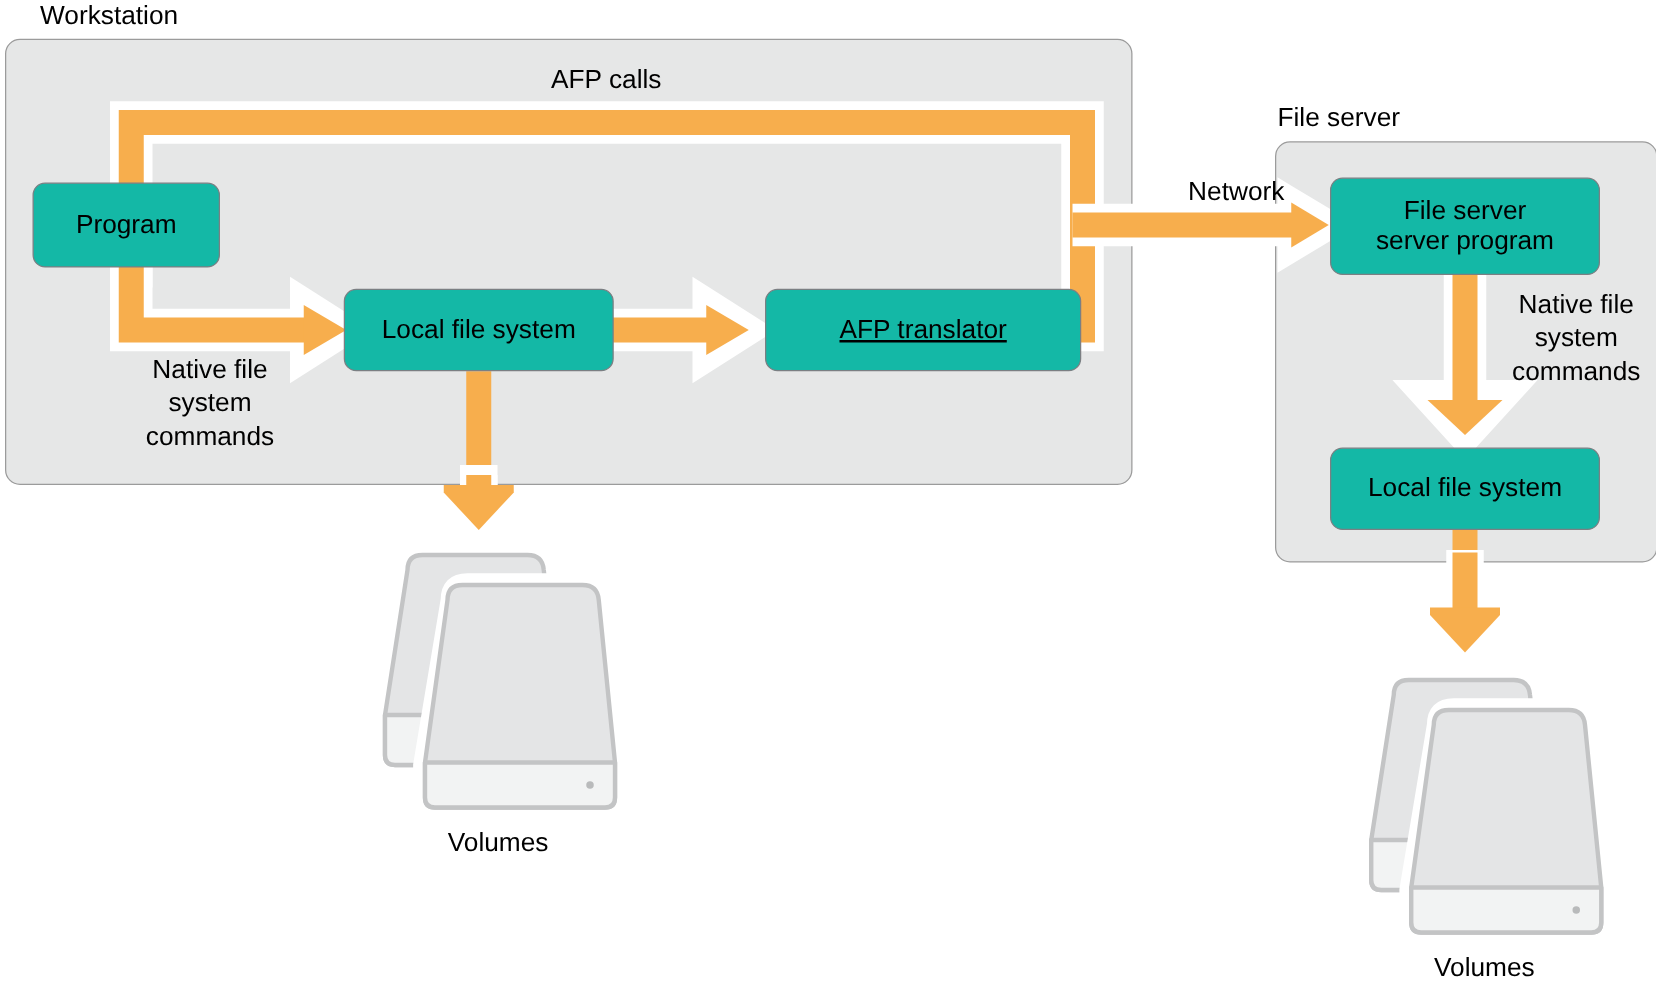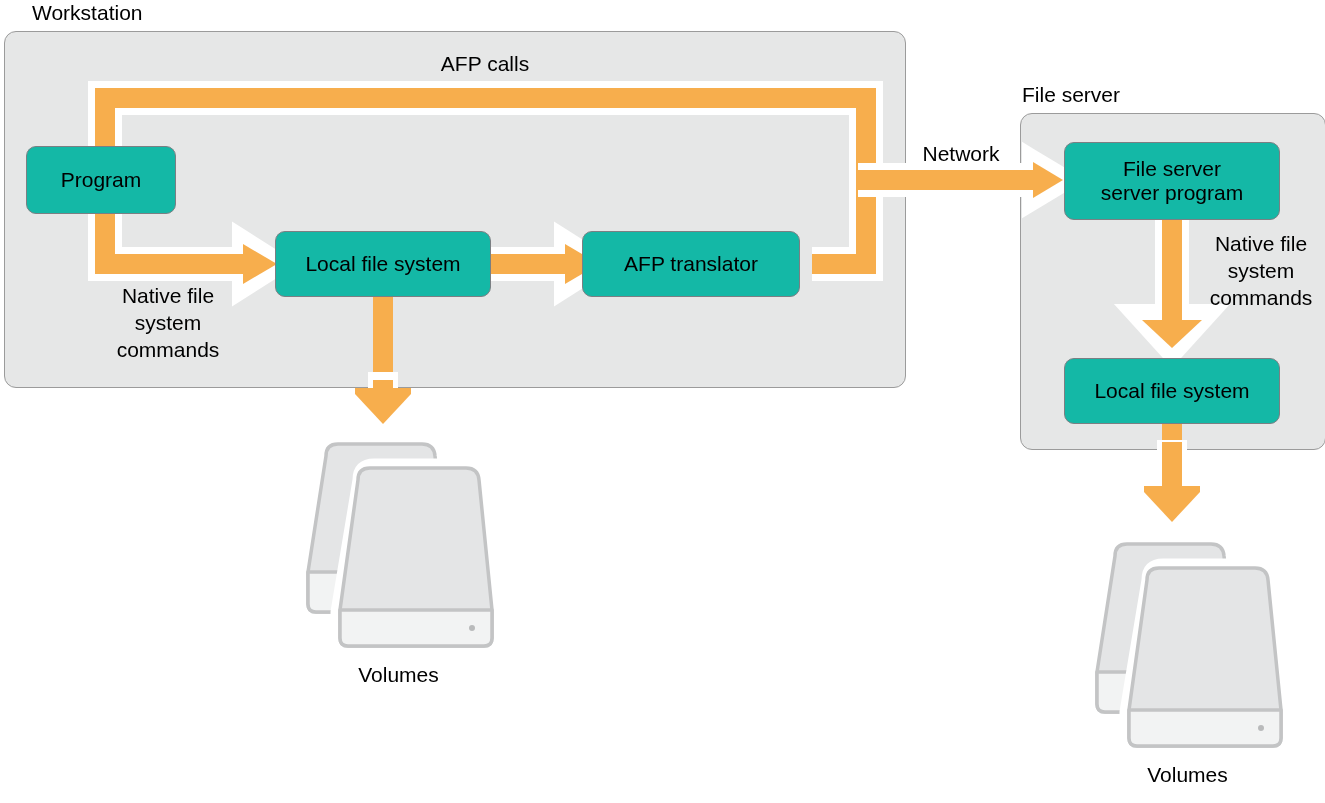--- a/index.html
+++ b/index.html
@@ -123,21 +123,21 @@
     <path d="M 460 264 L 570 264" fill="none" stroke="#ffffff" stroke-width="34"></path>
     <path d="M 562 236 L 606 264 L 562 292 Z" fill="#ffffff" stroke="#ffffff" stroke-width="16" stroke-linejoin="miter"></path>
     <path d="M 460 264 L 568 264" fill="none" stroke="#f7ae4d" stroke-width="20"></path>
     <path d="M 565 244 L 599 264 L 565 284 Z" fill="#f7ae4d"></path>
   </svg>
 
   <div class="node" style="left:26px; top:146px; width:150px; height:68px;">Program</div>
 
   <div class="node" style="left:275px; top:231px; width:216px; height:66px;">Local file system</div>
 
-  <div class="node" style="left:582px; top:231px; width:218px; height:66px;">AFP translator</div>
+  <div class="node" style="left:612px; top:231px; width:253px; height:66px;text-decoration:underline;">AFP translator</div>
 
   <div class="node" style="left:1064px; top:142px; width:216px; height:78px; flex-direction:column;">
     <span>File server</span>
     <span>server program</span>
   </div>
 
   <div class="node" style="left:1064px; top:358px; width:216px; height:66px;">Local file system</div>
 
   <svg class="layer over" viewBox="0 0 1325 803" preserveAspectRatio="none">
 
@@ -159,21 +159,21 @@
     <path d="M 1172 442 L 1172 494" fill="none" stroke="#f7ae4d" stroke-width="20"></path>
     <path d="M 1144 486 L 1200 486 L 1200 492 L 1172 522 L 1144 492 Z" fill="#f7ae4d"></path>
   </svg>
 
   <div class="caption" style="left:88px; top:283px; width:160px;">
     <div>Native file</div>
     <div>system</div>
     <div>commands</div>
   </div>
 
-  <div class="caption" style="left:896px; top:141px; width:130px;">Network</div>
+  <div class="caption" style="left:924px; top:141px; width:130px;">Network</div>
 
   <div class="caption" style="left:1196px; top:231px; width:130px; text-align:center;">
     <div>Native file</div>
     <div>system</div>
     <div>commands</div>
   </div>
 
   <div class="volumes" style="left:296px; top:432px; width:205px; height:260px;">
     <svg width="205" height="225" viewBox="0 0 205 225">
 

